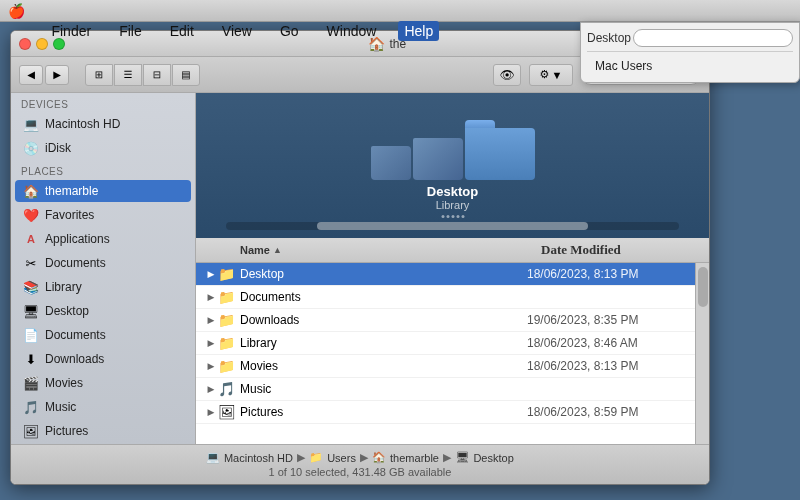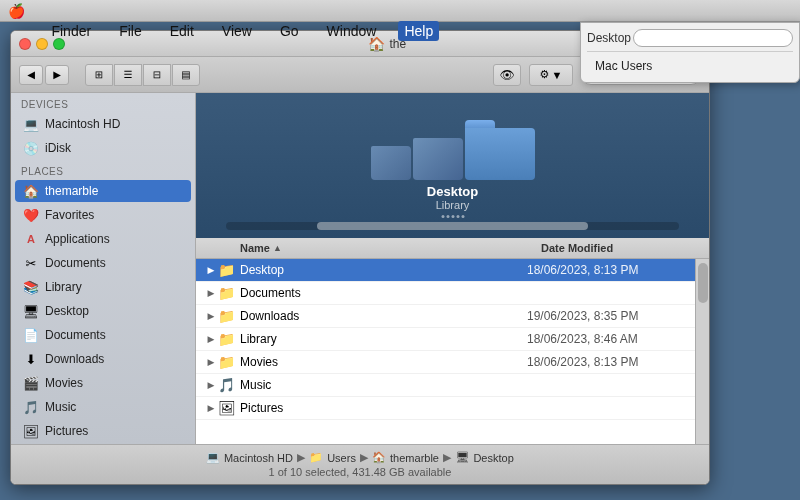--- a/index.html
+++ b/index.html
@@ -408,23 +408,24 @@
       flex: 1;
       font-size: 11px;
       font-weight: bold;
       color: #333;
       display: flex;
       align-items: center;
       gap: 3px;
     }
     .col-date {
       width: 160px;
-      font-size: 11px;
+      font-size: 13px;
       font-weight: bold;
       color: #333;
+      font-family: Liberation Serif, serif;
     }
     .sort-arrow { font-size: 9px; color: #555; }
 
     .file-list {
       flex: 1;
       overflow-y: auto;
       background: white;
     }
     .file-row {
       display: flex;
@@ -710,20 +711,21 @@
             <div class="file-row">
               <div class="file-row-expand">▶</div>
               <div class="file-row-icon">🎵</div>
               <div class="file-name">Music</div>
             </div>
 
             <div class="file-row">
               <div class="file-row-expand">▶</div>
               <div class="file-row-icon">🖼</div>
               <div class="file-name">Pictures</div>
+              <div class="file-date">18/06/2023, 8:59 PM</div>
             </div>
           </div>
           <div class="scrollbar-right">
             <div class="scrollbar-thumb"></div>
           </div>
         </div>
       </div>
     </div>
   </div>
 

